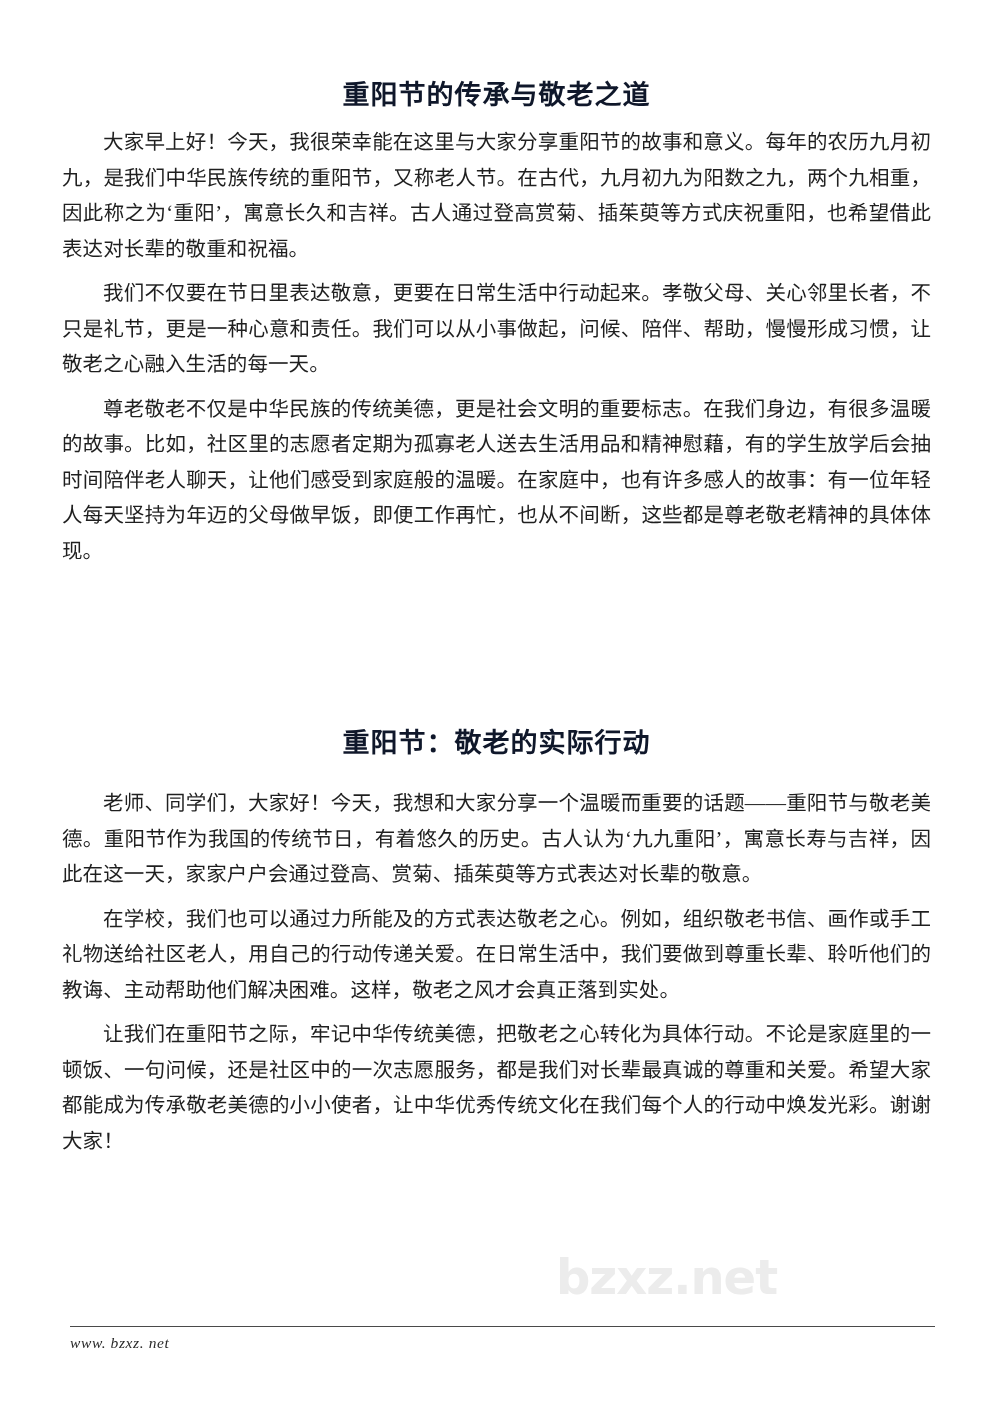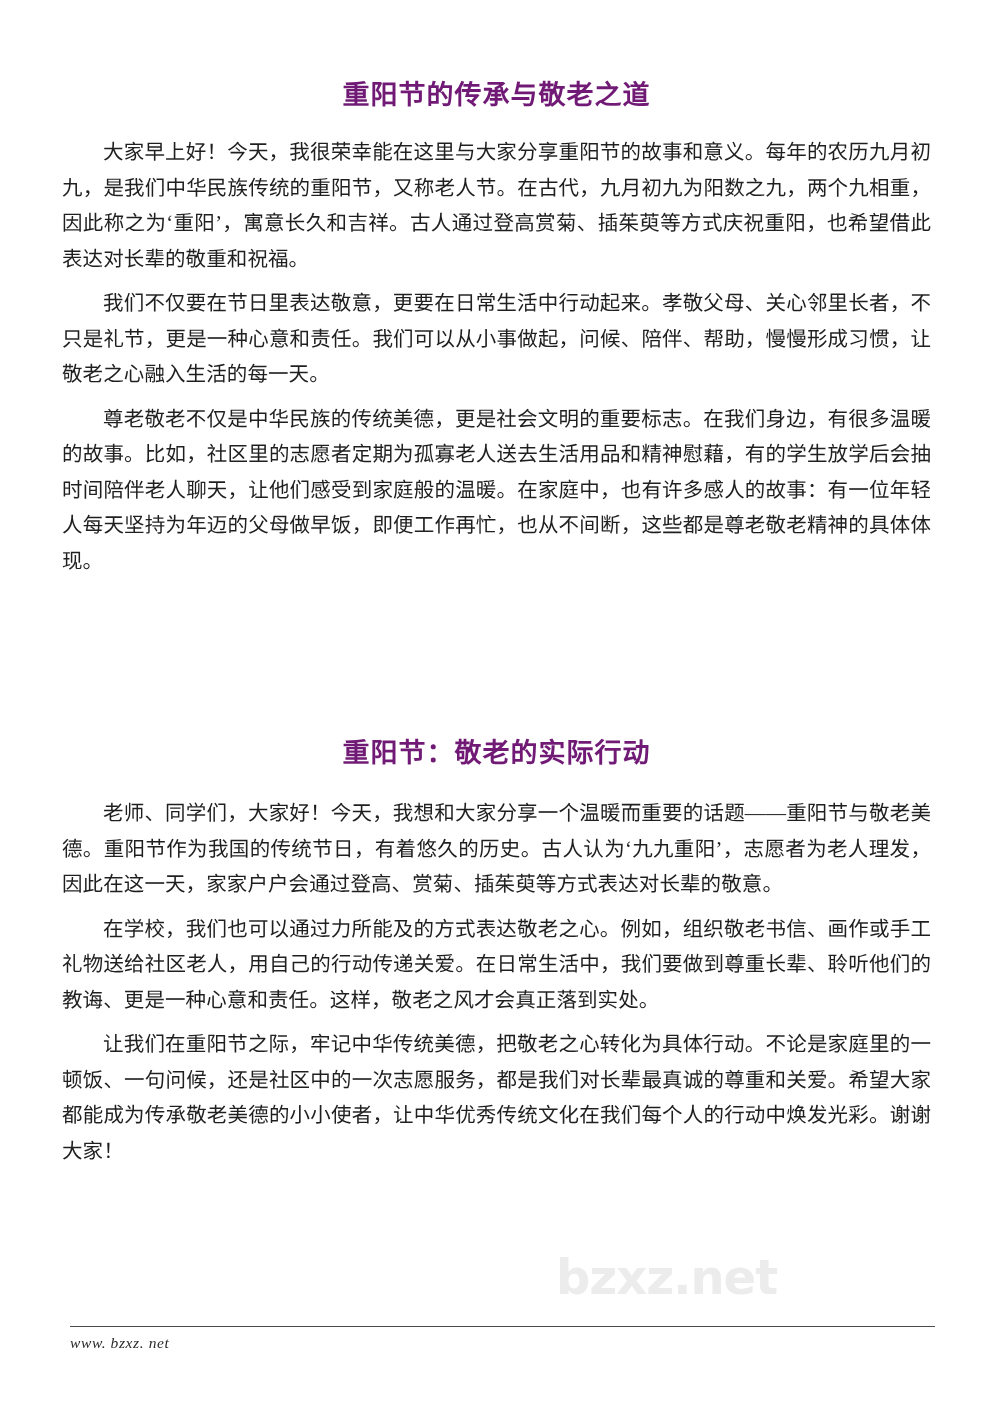--- a/index.html
+++ b/index.html
@@ -48,42 +48,42 @@
     z-index: 2;
   }
 
   .doc-title {
     text-align: center;
     font-family: "DejaVu Sans", "Liberation Sans", sans-serif;
     font-weight: bold;
     font-size: 27px;
     line-height: 34px;
     letter-spacing: 1px;
-    color: #701a75;
+    color: #0f172a;
     margin: 0;
   }
 
   .section-one .doc-title { padding-top: 78px; }
   .section-two  .doc-title { padding-top: 0; margin-top: 28px; }
 
   .para {
     margin: 0;
     font-family: "Liberation Serif", "DejaVu Serif", serif;
     font-size: 20.5px;
     line-height: 35.5px;
     text-align: justify;
     text-justify: inter-ideograph;
     text-indent: 2em;
     color: #1f1f1f;
     letter-spacing: 0.1px;
   }
 
   .para + .para { margin-top: 9px; }
 
-  .section-one .body { margin-top: 23px; }
+  .section-one .body { margin-top: 13px; }
   .section-two .body { margin-top: 26px; }
 
   .section-gap { height: 129px; }
 
   
   .footer {
     position: absolute;
     left: 70px;
     right: 58px;
     top: 1326px;
@@ -122,22 +122,22 @@
         <p class="para">尊老敬老不仅是中华民族的传统美德，更是社会文明的重要标志。在我们身边，有很多温暖的故事。比如，社区里的志愿者定期为孤寡老人送去生活用品和精神慰藉，有的学生放学后会抽时间陪伴老人聊天，让他们感受到家庭般的温暖。在家庭中，也有许多感人的故事：有一位年轻人每天坚持为年迈的父母做早饭，即便工作再忙，也从不间断，这些都是尊老敬老精神的具体体现。</p>
       </div>
     </section>
 
     <div class="section-gap"></div>
 
     <section class="section-two">
       <h1 class="doc-title">重阳节：敬老的实际行动</h1>
 
       <div class="body">
-        <p class="para">老师、同学们，大家好！今天，我想和大家分享一个温暖而重要的话题——重阳节与敬老美德。重阳节作为我国的传统节日，有着悠久的历史。古人认为‘九九重阳’，志愿者为老人理发，因此在这一天，家家户户会通过登高、赏菊、插茱萸等方式表达对长辈的敬意。</p>
-        <p class="para">在学校，我们也可以通过力所能及的方式表达敬老之心。例如，组织敬老书信、画作或手工礼物送给社区老人，用自己的行动传递关爱。在日常生活中，我们要做到尊重长辈、聆听他们的教诲、更是一种心意和责任。这样，敬老之风才会真正落到实处。</p>
+        <p class="para">老师、同学们，大家好！今天，我想和大家分享一个温暖而重要的话题——重阳节与敬老美德。重阳节作为我国的传统节日，有着悠久的历史。古人认为‘九九重阳’，寓意长寿与吉祥，因此在这一天，家家户户会通过登高、赏菊、插茱萸等方式表达对长辈的敬意。</p>
+        <p class="para">在学校，我们也可以通过力所能及的方式表达敬老之心。例如，组织敬老书信、画作或手工礼物送给社区老人，用自己的行动传递关爱。在日常生活中，我们要做到尊重长辈、聆听他们的教诲、主动帮助他们解决困难。这样，敬老之风才会真正落到实处。</p>
         <p class="para">让我们在重阳节之际，牢记中华传统美德，把敬老之心转化为具体行动。不论是家庭里的一顿饭、一句问候，还是社区中的一次志愿服务，都是我们对长辈最真诚的尊重和关爱。希望大家都能成为传承敬老美德的小小使者，让中华优秀传统文化在我们每个人的行动中焕发光彩。谢谢大家！</p>
       </div>
     </section>
 
   </div>
 
   <div class="footer">
     <div class="footer-rule"></div>
     <div class="footer-url">www. bzxz. net</div>
   </div>

